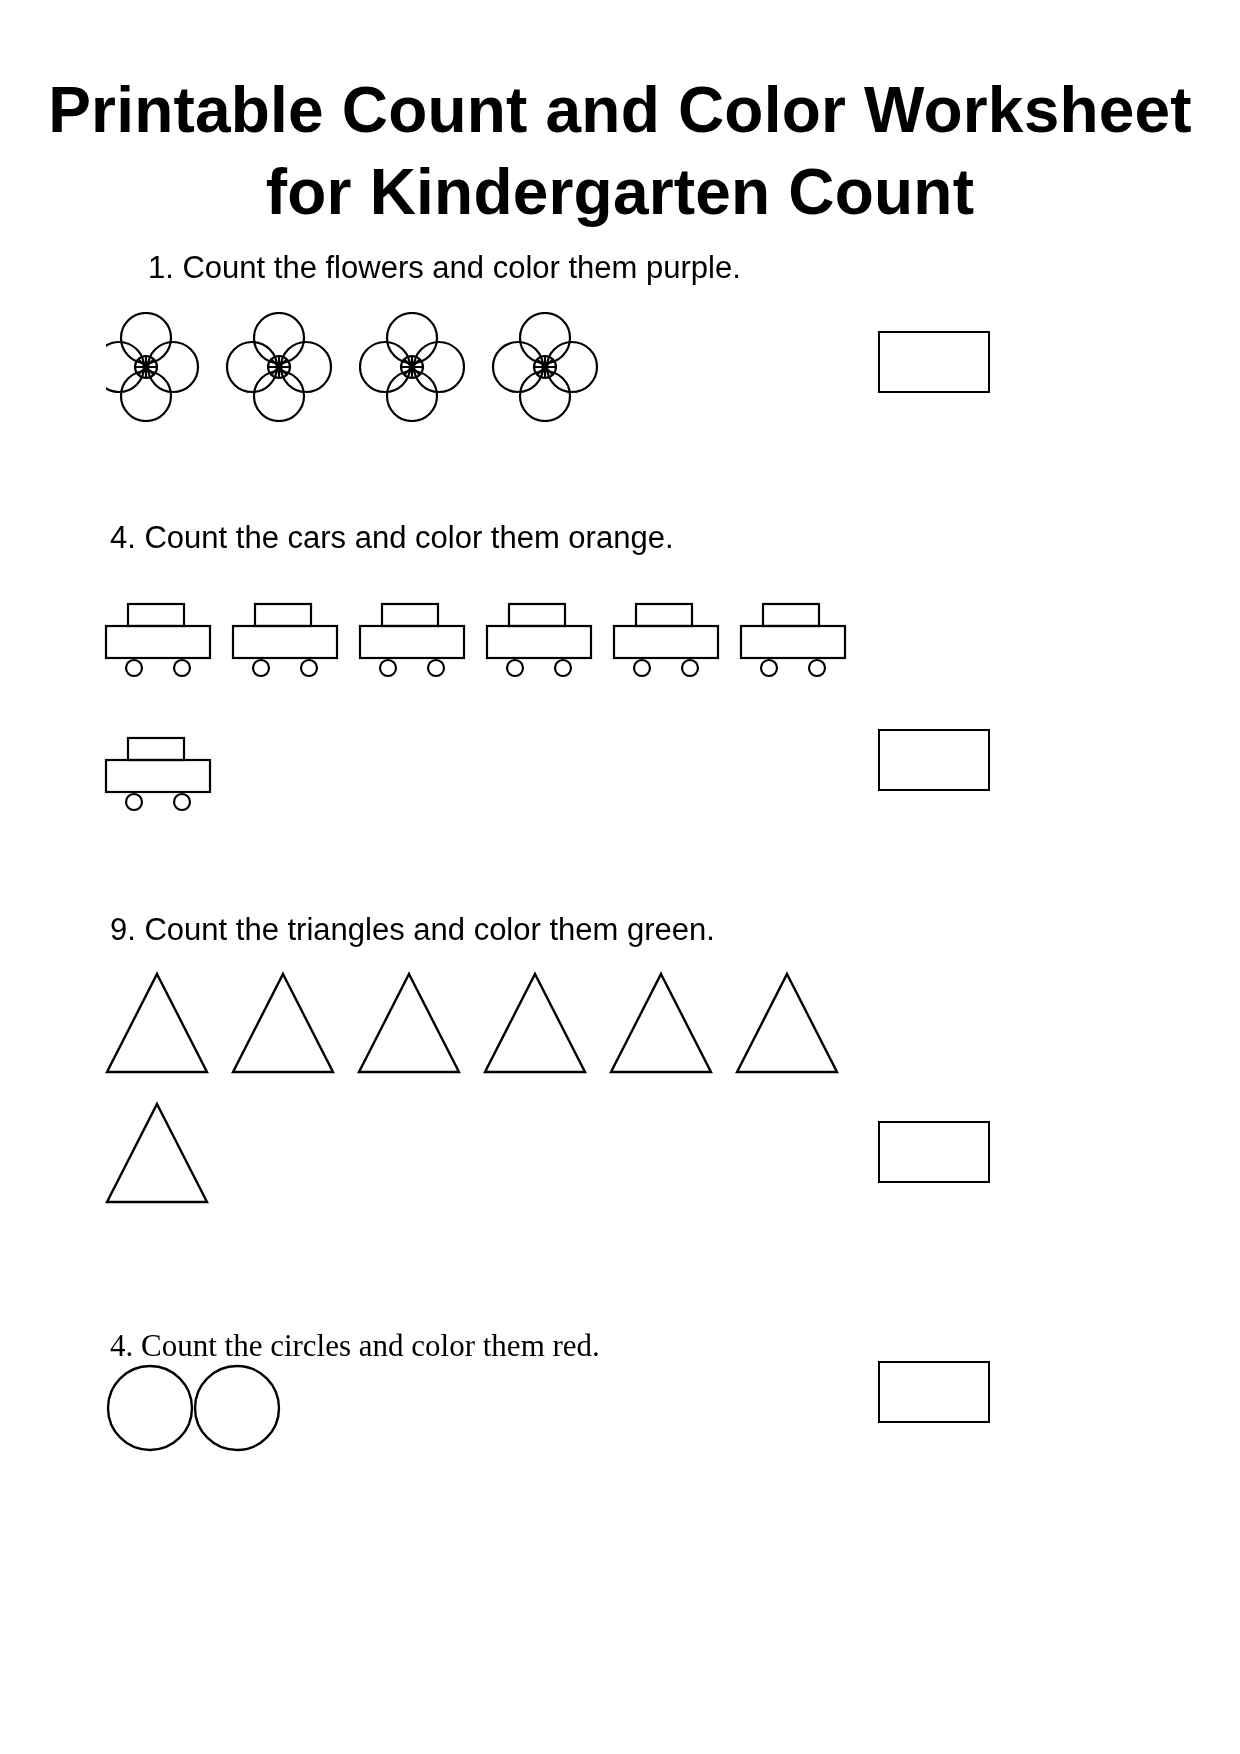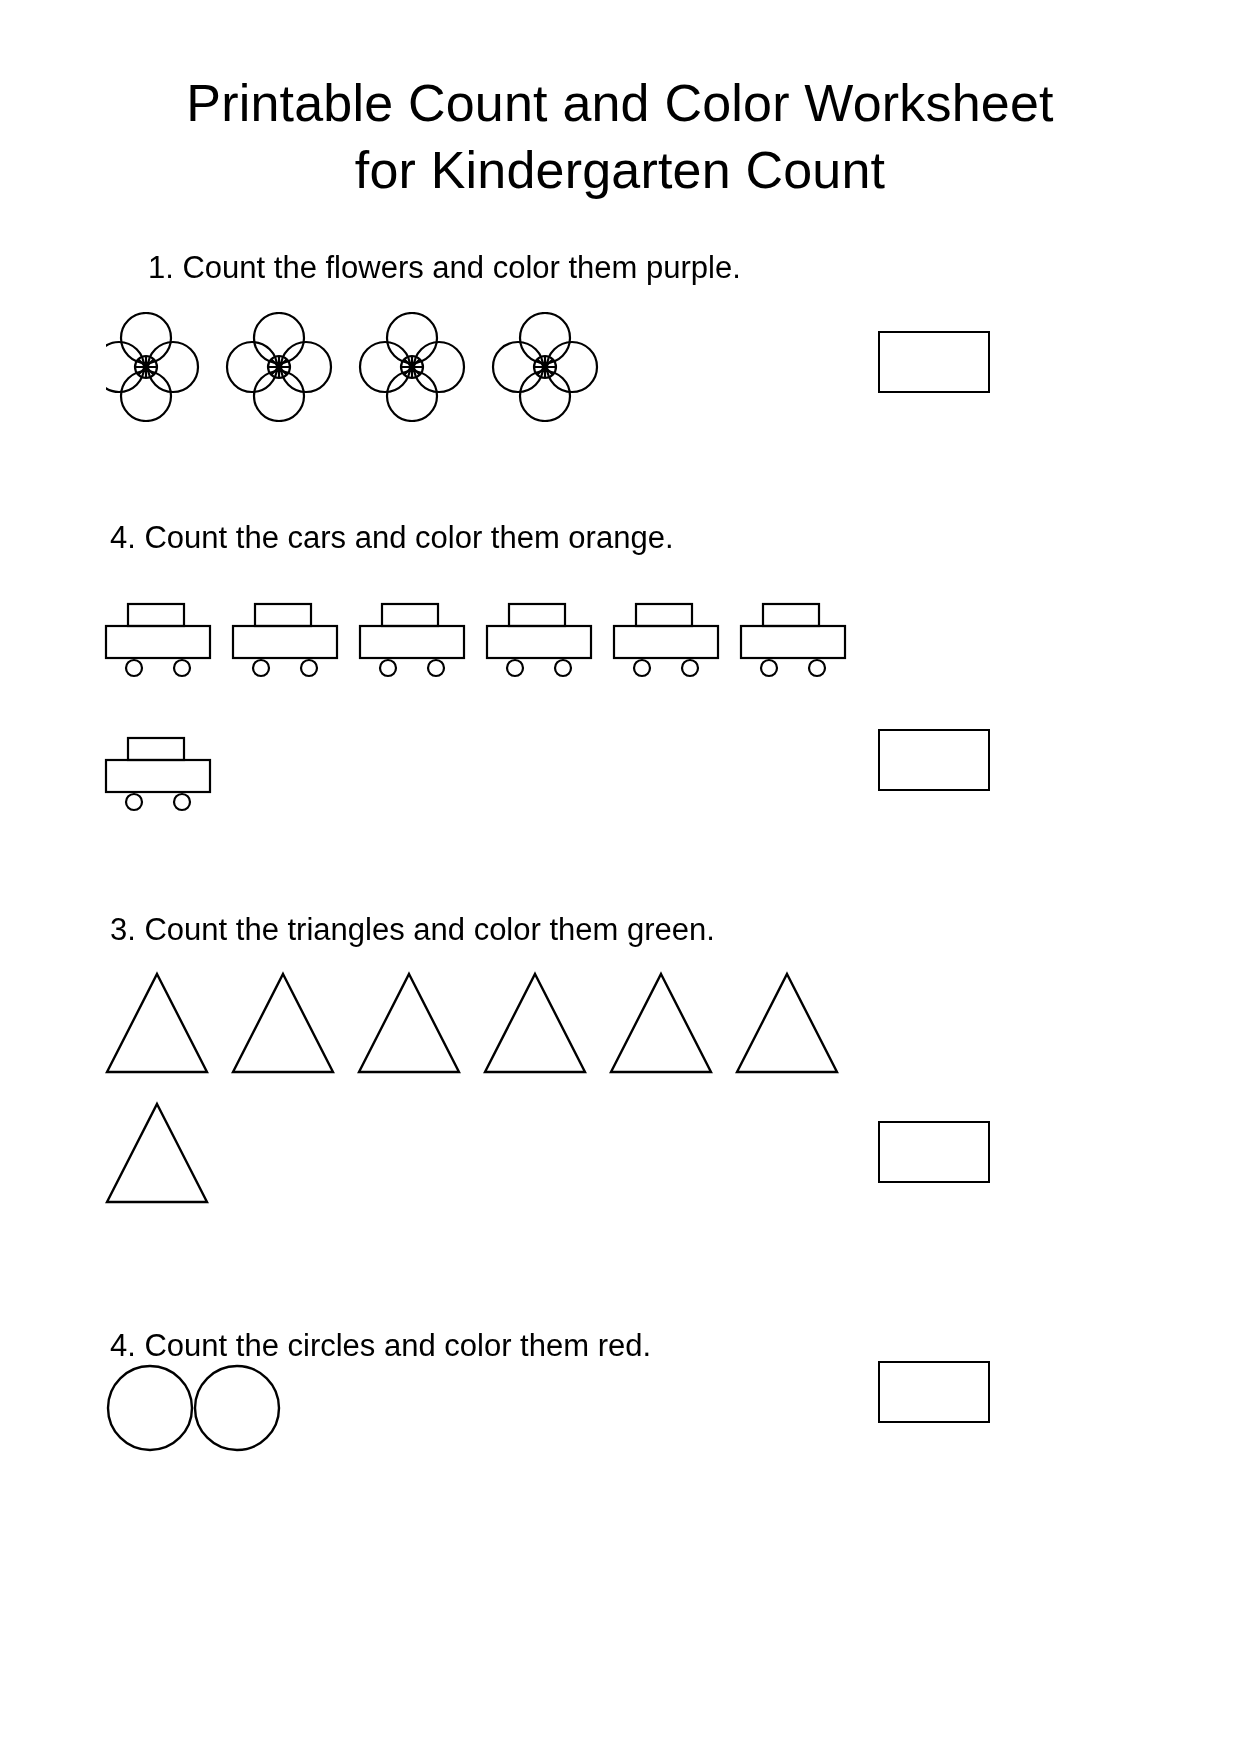--- a/index.html
+++ b/index.html
@@ -21,38 +21,38 @@
     width: 1240px;
     height: 1754px;
     background: #ffffff;
   }
   .title {
     position: absolute;
     left: 0;
     top: 70px;
     width: 1240px;
     text-align: center;
-    font-size: 52px;
+    font-size: 64px;
     line-height: 1.28;
-    font-weight: 400;
+    font-weight: 700;
     letter-spacing: 0.2px;
   }
   .title .line {
     display: block;
   }
   .question {
     position: absolute;
     font-size: 31px;
     font-weight: 400;
     white-space: nowrap;
   }
   .q1 { left: 112px; top: 250px; margin-left: 36px; }
   .q2 { left: 110px; top: 520px; }
   .q3 { left: 110px; top: 912px; }
-  .q4 { left: 110px; top: 1328px; }
+  .q4 { left: 110px; top: 1328px; font-family: Liberation Serif, serif; }
 
   .answer-box {
     position: absolute;
     width: 112px;
     height: 62px;
     border: 2px solid #000000;
     background: #ffffff;
     box-sizing: border-box;
   }
   .box1 { left: 878px; top: 331px; }
@@ -172,21 +172,21 @@
         <rect x="26" y="8" width="56" height="22"></rect>
         <rect x="4" y="30" width="104" height="32"></rect>
         <circle cx="32" cy="72" r="8"></circle>
         <circle cx="80" cy="72" r="8"></circle>
       </g>
     </svg>
   </div>
 
   <div class="answer-box box2"></div>
 
-  <div class="question q3">3. Count the triangles and color them green.</div>
+  <div class="question q3">9. Count the triangles and color them green.</div>
 
   <div class="shape-row tris-row1">
     <svg width="760" height="110" viewBox="0 0 760 110" fill="none" stroke="#000000" stroke-width="2.4">
       <polygon points="53,6 103,104 3,104"></polygon>
       <polygon points="179,6 229,104 129,104"></polygon>
       <polygon points="305,6 355,104 255,104"></polygon>
       <polygon points="431,6 481,104 381,104"></polygon>
       <polygon points="557,6 607,104 507,104"></polygon>
       <polygon points="683,6 733,104 633,104"></polygon>
     </svg>

